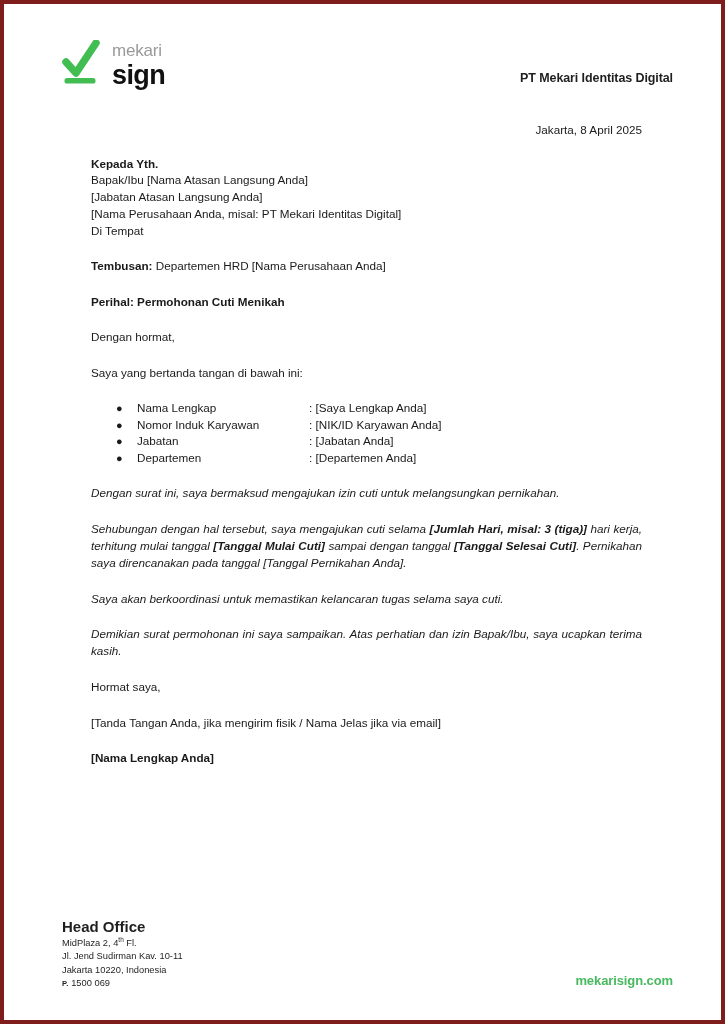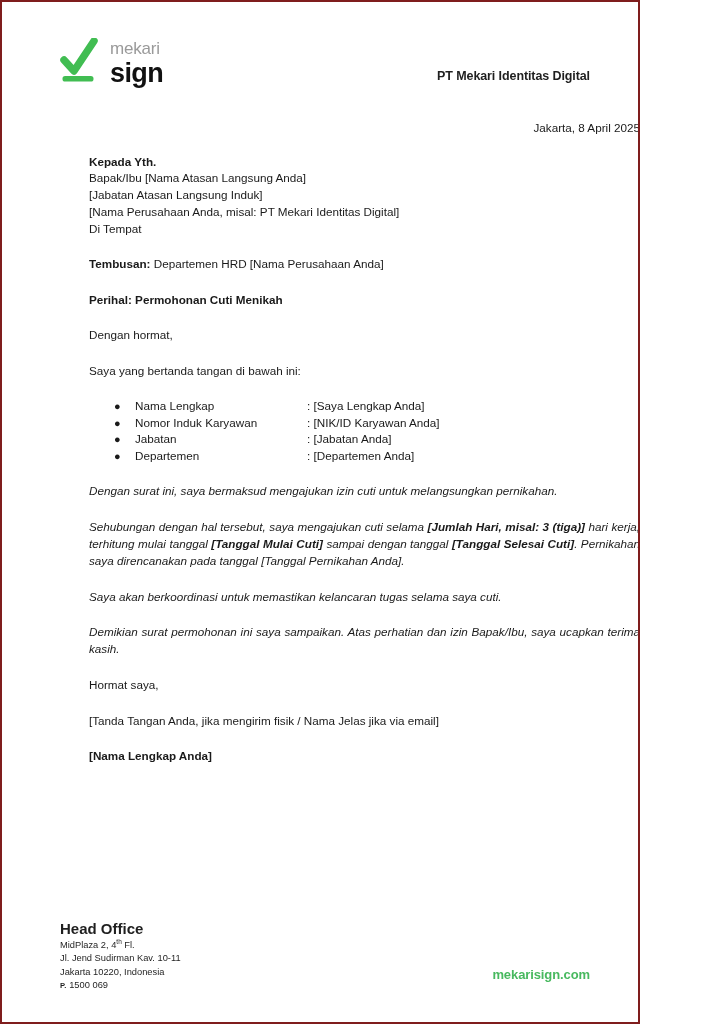--- a/index.html
+++ b/index.html
@@ -2,28 +2,28 @@
 <html><head>
 <meta charset="utf-8">
 <style>
   html, body {
     margin: 0;
     padding: 0;
     background: #ffffff;
   }
   .page {
     position: relative;
-    width: 640px;
+    width: 725px;
     height: 1024px;
     background: #ffffff;
     box-sizing: border-box;
     overflow: hidden;
     font-family: "Liberation Sans", sans-serif;
     color: #1a1a1a;
-    border: 2px solid #7f1d1d;
+    border: 4px solid #7f1d1d;
   }
 
   
   .header {
     position: absolute;
     top: 36px;
     left: 58px;
     right: 48px;
     height: 56px;
   }
@@ -154,21 +154,21 @@
     vertical-align: super;
   }
   .footer-address .ph-label {
     font-size: 7.6px;
     font-weight: bold;
     letter-spacing: 0.2px;
   }
   .footer-site {
     position: absolute;
     right: 0;
-    bottom: 10px;
+    bottom: 2px;
     font-size: 13px;
     font-weight: bold;
     color: #48b95f;
     letter-spacing: -0.1px;
   }
 </style>
 </head>
 <body>
 
 <div class="page">
@@ -191,21 +191,21 @@
     <div class="company-name">PT Mekari Identitas Digital</div>
   </div>
 
   <div class="body-area">
 
     <div class="date-line">Jakarta, 8 April 2025</div>
 
     <div class="addressee">
       <div class="bold">Kepada Yth.</div>
       <div>Bapak/Ibu [Nama Atasan Langsung Anda]</div>
-      <div>[Jabatan Atasan Langsung Induk]</div>
+      <div>[Jabatan Atasan Langsung Anda]</div>
       <div>[Nama Perusahaan Anda, misal: PT Mekari Identitas Digital]</div>
       <div>Di Tempat</div>
     </div>
 
     <div class="gap-md"></div>
 
     <div>
       <span class="bold">Tembusan:</span><span> Departemen HRD [Nama Perusahaan Anda]</span>
     </div>
 

